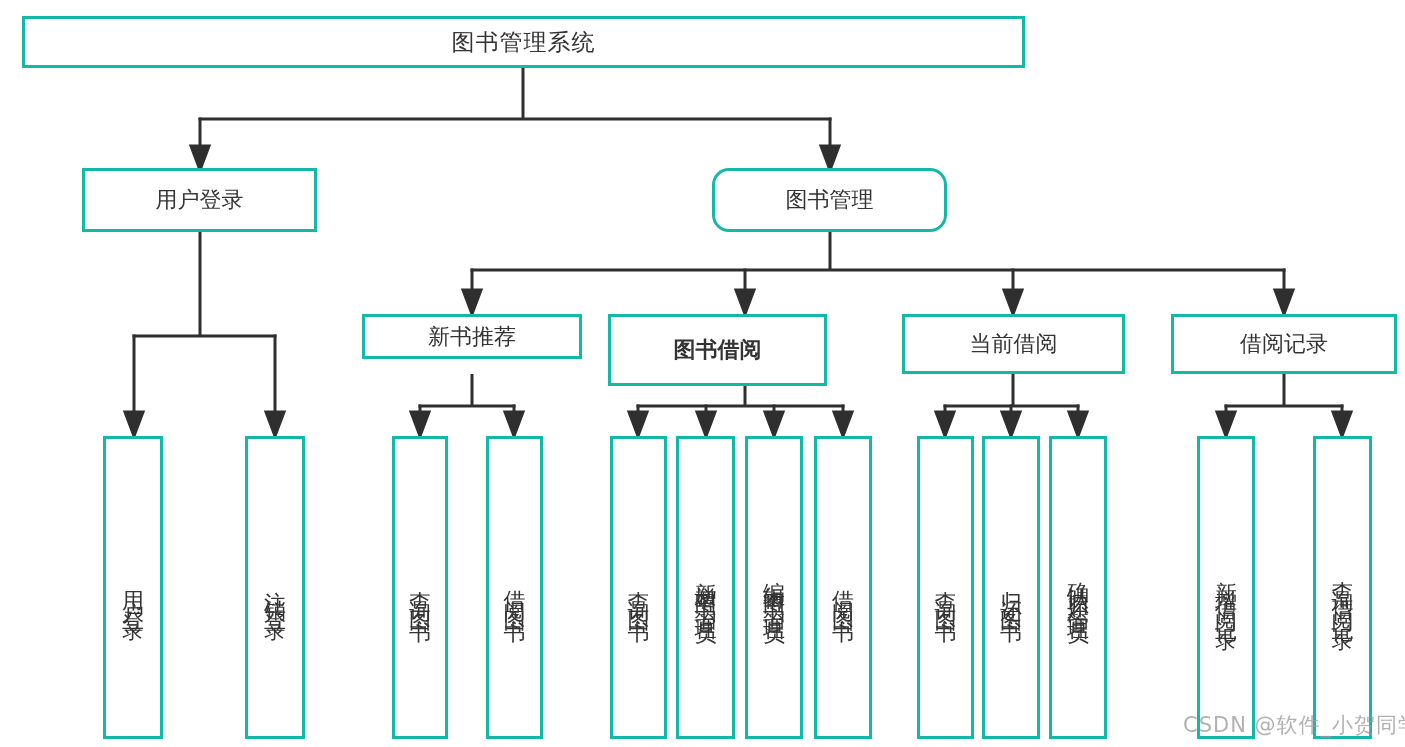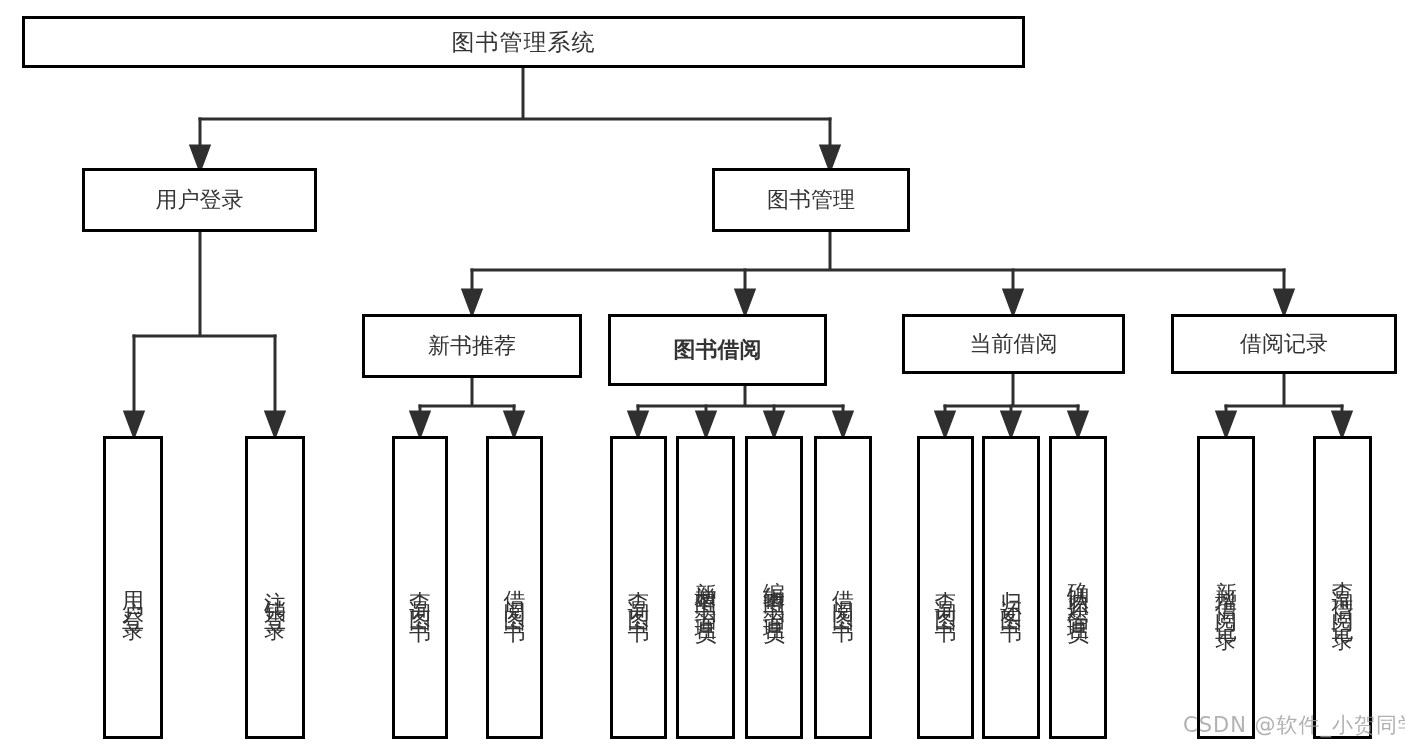--- a/index.html
+++ b/index.html
@@ -17,21 +17,21 @@
   }
   .connectors {
     position: absolute;
     left: 0; top: 0;
     width: 1405px;
     height: 747px;
   }
   .node {
     position: absolute;
     box-sizing: border-box;
-    border: 3px solid #000000;
+    border: 3px solid #14b8a6;
     background: #ffffff;
     display: flex;
     align-items: center;
     justify-content: center;
     color: #333333;
     font-size: 22px;
     text-align: center;
     white-space: nowrap;
   }
   .node.root { font-size: 23px; letter-spacing: 1px; }
@@ -120,23 +120,23 @@
       <line x1="1226" y1="404.5" x2="1226" y2="414"></line>
       <polygon points="1217,412 1235,412 1226,436"></polygon>
       <line x1="1342" y1="404.5" x2="1342" y2="414"></line>
       <polygon points="1333,412 1351,412 1342,436"></polygon>
     </g>
   </svg>
 
   <div class="node root" style="left:22px; top:16px; width:1003px; height:52px;">图书管理系统</div>
 
   <div class="node" style="left:82px; top:168px; width:235px; height:64px;">用户登录</div>
-  <div class="node" style="left:712px; top:168px; width:198px; height:64px;">图书管理</div>
+  <div class="node" style="left:712px; top:168px; width:235px; height:64px;border-radius:17px;">图书管理</div>
 
-  <div class="node" style="left:362px; top:314px; width:220px; height:64px;">新书推荐</div>
+  <div class="node" style="left:362px; top:314px; width:220px; height:45px;">新书推荐</div>
   <div class="node" style="left:608px; top:314px; width:219px; height:72px;font-weight:bold;">图书借阅</div>
   <div class="node" style="left:1171px; top:314px; width:226px; height:60px;">借阅记录</div>
   <div class="node" style="left:902px; top:314px; width:223px; height:60px;">当前借阅</div>
 
   <div class="node vert" style="left:103px; top:436px; width:60px; height:303px;">用户登录</div>
   <div class="node vert" style="left:245px; top:436px; width:60px; height:303px;">注销登录</div>
 
   <div class="node vert" style="left:392px; top:436px; width:56px; height:303px;">查询图书</div>
   <div class="node vert" style="left:486px; top:436px; width:57px; height:303px;">借阅图书</div>
 

